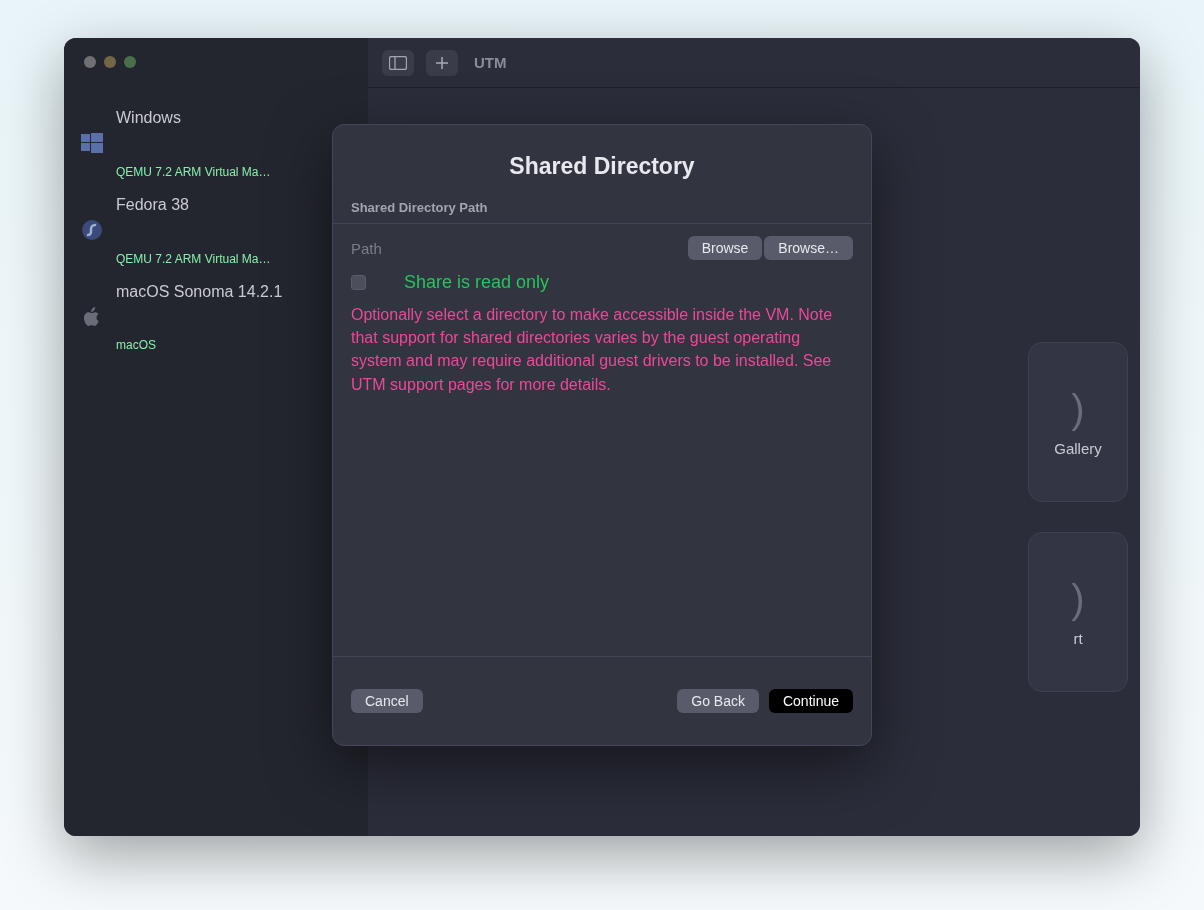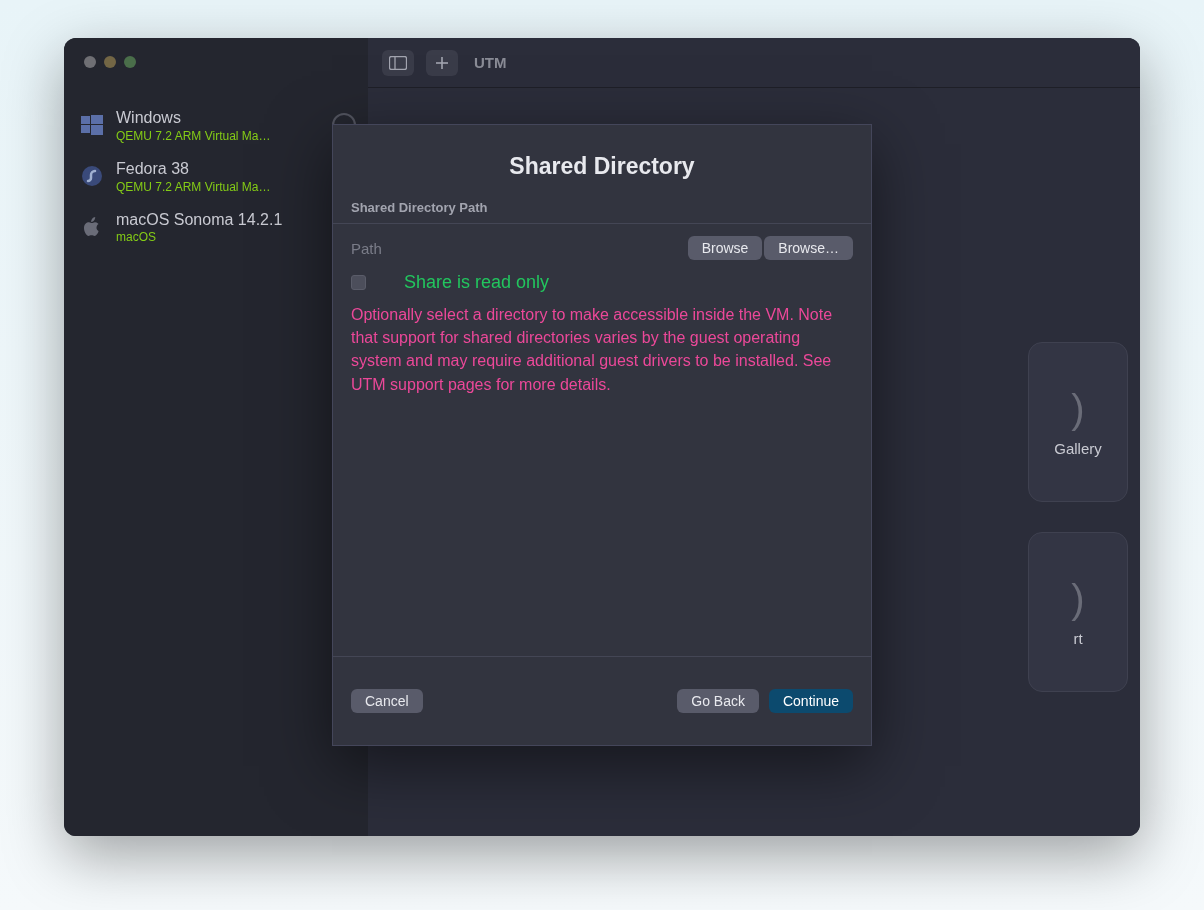--- a/index.html
+++ b/index.html
@@ -62,26 +62,27 @@
   flex: 1;
   min-width: 0;
 }
 .vm-title {
   color: #c9cad2;
   font-size: 16px;
   font-weight: 500;
   line-height: 1.3;
 }
 .vm-subtitle {
-  color: #84cc16;
+  color: #86efac;
   font-size: 12px;
   white-space: nowrap;
   overflow: hidden;
   text-overflow: ellipsis;
   max-width: 180px;
+  margin-top: 36px;
 }
 .vm-status {
   width: 24px; height: 24px;
   border: 2px solid #52545f;
   border-radius: 50%;
   position: absolute;
   right: 12px;
 }
 .main {
   flex: 1;
@@ -150,21 +151,21 @@
   color: #c9cad2;
   font-size: 15px;
 }
 .modal {
   position: absolute;
   left: 268px;
   top: 86px;
   width: 540px;
   height: 622px;
   background: #32343f;
-  border-radius: 0;
+  border-radius: 12px;
   border: 1px solid #44465a;
   box-shadow: 0 20px 60px rgba(0,0,0,0.5);
   display: flex;
   flex-direction: column;
 }
 .modal-title {
   text-align: center;
   color: #e8e9ee;
   font-size: 23px;
   font-weight: 600;
@@ -196,21 +197,21 @@
   background: #595b6a;
   color: #e8e9ee;
   border: none;
   border-radius: 6px;
   padding: 4px 14px;
   font-size: 14px;
   font-family: inherit;
   cursor: pointer;
 }
 .btn-primary {
-  background: #0c4a6e;
+  background: #000000;
   color: #fff;
 }
 .checkbox-row {
   display: flex;
   align-items: center;
   padding: 0 18px 8px 18px;
   gap: 10px;
 }
 .checkbox {
   width: 15px; height: 15px;

